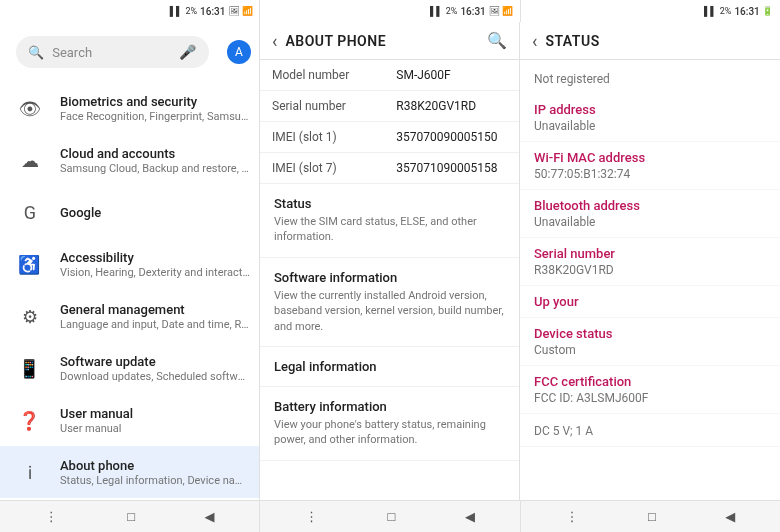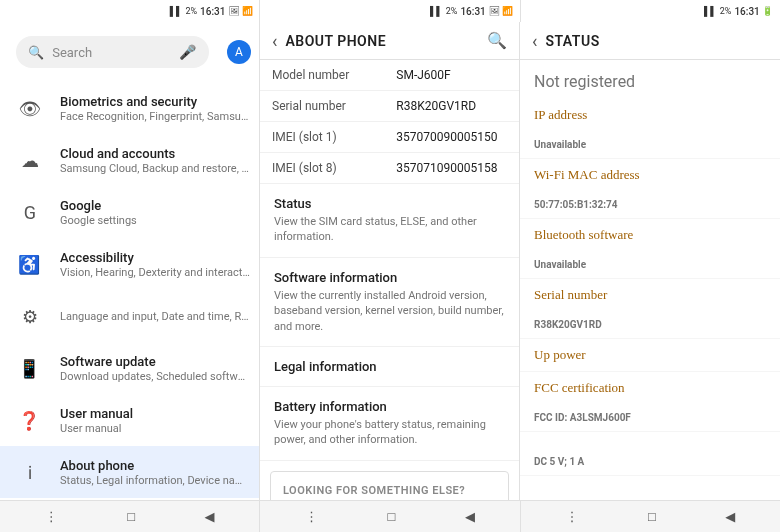--- a/index.html
+++ b/index.html
@@ -217,31 +217,29 @@
       flex: 1;
       padding: 8px 0;
     }
     .status-entry {
       padding: 8px 14px;
       border-bottom: 1px solid #f5f5f5;
     }
     .status-entry-label {
       font-size: 13px;
       font-weight: 500;
-      color: #a16207;
-      font-family: Liberation Serif, serif;
+      color: #be185d;
     }
     .status-entry-value {
-      font-size: 10px;
+      font-size: 12px;
       color: #757575;
-      margin-top: 16px;
-      font-weight: bold;
+      margin-top: 2px;
     }
     .status-not-registered {
-      font-size: 16px;
+      font-size: 12px;
       color: #757575;
       padding: 4px 14px 8px;
     }
 
     
     .bottom-bars {
       display: flex;
       height: 32px;
       background: #f5f5f5;
       border-top: 1px solid #e0e0e0;
@@ -311,33 +309,33 @@
     <div class="item-icon">☁</div>
     <div class="item-text">
       <div class="item-title">Cloud and accounts</div>
       <div class="item-subtitle">Samsung Cloud, Backup and restore, Smart...</div>
     </div>
   </div>
         <div class="settings-item">
     <div class="item-icon">G</div>
     <div class="item-text">
       <div class="item-title">Google</div>
-      <div class="item-subtitle">Google settings</div>
     </div>
   </div>
         <div class="settings-item">
     <div class="item-icon">♿</div>
     <div class="item-text">
       <div class="item-title">Accessibility</div>
       <div class="item-subtitle">Vision, Hearing, Dexterity and interaction</div>
     </div>
   </div>
         <div class="settings-item">
     <div class="item-icon">⚙</div>
     <div class="item-text">
+      <div class="item-title">General management</div>
       <div class="item-subtitle">Language and input, Date and time, Reset</div>
     </div>
   </div>
         <div class="settings-item">
     <div class="item-icon">📱</div>
     <div class="item-text">
       <div class="item-title">Software update</div>
       <div class="item-subtitle">Download updates, Scheduled software up...</div>
     </div>
   </div>
@@ -377,21 +375,21 @@
   </tr>
             <tr>
     <td class="label-col">Serial number</td>
     <td class="value-col">R38K20GV1RD</td>
   </tr>
             <tr>
     <td class="label-col">IMEI (slot 1)</td>
     <td class="value-col">357070090005150</td>
   </tr>
             <tr>
-    <td class="label-col">IMEI (slot 8)</td>
+    <td class="label-col">IMEI (slot 7)</td>
     <td class="value-col">357071090005158</td>
   </tr>
           </tbody>
       </table>
       <div id="sections-container">
           <div class="section-item">
     <div class="section-item-title">Status</div>
     <div class="section-item-subtitle">View the SIM card status, ELSE, and other information.</div>
   </div>
           <div class="section-item">
@@ -400,53 +398,53 @@
   </div>
           <div class="section-item">
     <div class="section-item-title">Legal information</div>
 
   </div>
           <div class="section-item">
     <div class="section-item-title">Battery information</div>
     <div class="section-item-subtitle">View your phone's battery status, remaining power, and other information.</div>
   </div>
         </div>
-      <div class="looking-for-box">
-        <div class="looking-for-title">LOOKING FOR SOMETHING ELSE?</div>
-
-      </div>
     </div>
   </div>
 
   <div class="right-panel">
     <div class="right-header">
       <span class="back-icon">‹</span>
       <span class="panel-title">STATUS</span>
     </div>
     <div class="right-content">
       <div class="status-not-registered">Not registered</div>
       <div id="status-entries-container">
           <div class="status-entry">
     <div class="status-entry-label">IP address</div>
     <div class="status-entry-value">Unavailable</div>
   </div>
           <div class="status-entry">
     <div class="status-entry-label">Wi-Fi MAC address</div>
     <div class="status-entry-value">50:77:05:B1:32:74</div>
   </div>
           <div class="status-entry">
-    <div class="status-entry-label">Bluetooth software</div>
+    <div class="status-entry-label">Bluetooth address</div>
     <div class="status-entry-value">Unavailable</div>
   </div>
           <div class="status-entry">
     <div class="status-entry-label">Serial number</div>
     <div class="status-entry-value">R38K20GV1RD</div>
   </div>
           <div class="status-entry">
-    <div class="status-entry-label">Up power</div>
+    <div class="status-entry-label">Up your</div>
+  </div>
+          <div class="status-entry">
+    <div class="status-entry-label">Device status</div>
+    <div class="status-entry-value">Custom</div>
   </div>
           <div class="status-entry">
     <div class="status-entry-label">FCC certification</div>
     <div class="status-entry-value">FCC ID: A3LSMJ600F</div>
   </div>
           <div class="status-entry">
     <div class="status-entry-value">DC 5 V; 1 A</div>
   </div>
         </div>
     </div>

